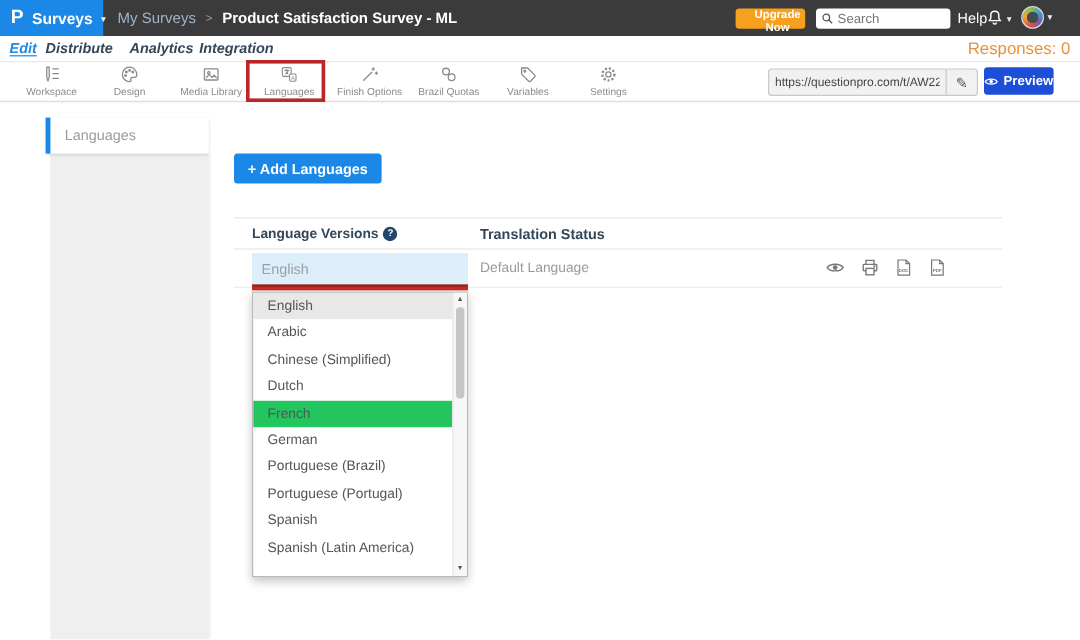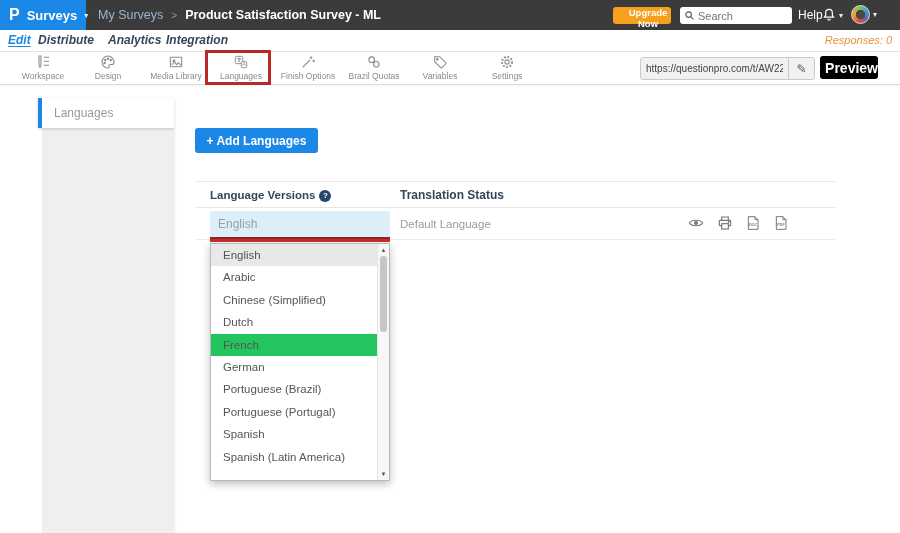--- a/index.html
+++ b/index.html
@@ -33,40 +33,40 @@
   .avatar { width:19px; height:19px; border-radius:50%; border:1.5px solid #d8d8d8;
     background: radial-gradient(circle, #4a4a4a 0 4.5px, transparent 5px),
       conic-gradient(from 200deg, #e5533c, #f2a33c, #8bc34a, #3aa0dc, #7e57a8, #e5533c); }
 
   
   .navrow { position:absolute; left:0; top:30px; width:900px; height:22px; background:#fff;
     border-bottom:1px solid #e4e4e4; }
   .nav-tab { position:absolute; top:0; height:22px; line-height:21px; font-size:12px; font-weight:bold;
     color:#33475b; cursor:pointer;font-style:italic; }
   .nav-tab.active { color:#1b87e6; text-decoration:underline; text-underline-offset:2px; }
-  .responses { position:absolute; right:8px; top:0; height:22px; line-height:21px; font-size:11px;
-    color:#e8923c;font-style:italic; }
+  .responses { position:absolute; right:8px; top:0; height:22px; line-height:21px; font-size:14px;
+    color:#e8923c; }
 
   
   .toolbar { position:absolute; left:0; top:52px; width:900px; height:33px; background:#fff;
     border-bottom:1px solid #dcdcdc; box-shadow:0 1px 2px rgba(0,0,0,.05); }
   .tb-item { position:absolute; top:2px; height:29px; text-align:center; cursor:pointer; color:#8b8b8b; }
   .tb-item svg { width:16px; height:16px; display:block; margin:0 auto; }
   .tb-label { display:block; font-size:8.5px; color:#8b8b8b; margin-top:1px; white-space:nowrap; }
   .annotation-box { position:absolute; left:205px; top:-2px; width:66px; height:35px;
     border:3px solid #b92827; z-index:6; pointer-events:none; }
   .url-box { position:absolute; left:640px; top:5px; width:175px; height:23px; background:#f1f1f1;
     border:1px solid #c9c9c9; border-radius:3px; display:flex; align-items:center; }
   .url-text { flex:1; font-size:10px; color:#444; padding:0 5px; white-space:nowrap; overflow:hidden;
     border:none; background:transparent; font-family:inherit; outline:none; }
   .url-edit { width:26px; height:100%; border:none; border-left:1px solid #c9c9c9; background:transparent;
     font-size:12px; color:#555; cursor:pointer; }
-  .preview-btn { position:absolute; left:820px; top:4px; width:58px; height:23px; background:#000000;
+  .preview-btn { position:absolute; left:820px; top:4px; width:58px; height:23px; background:#1d4ed8;
     border:none; border-radius:3px; color:#fff; display:flex; align-items:center; justify-content:center;
-    gap:4px; font-size:14px; font-weight:bold; cursor:pointer; font-family:inherit; }
+    gap:4px; font-size:11px; font-weight:bold; cursor:pointer; font-family:inherit; }
   .preview-btn svg { width:12px; height:12px; }
 
   
   .side-header { position:absolute; left:38px; top:98px; width:136px; height:30px; background:#fff;
     border-left:4px solid #1b87e6; box-shadow:0 1px 3px rgba(0,0,0,.18); display:flex; align-items:center;
     padding-left:12px; color:#9a9a9a; font-size:12px; cursor:pointer; z-index:2; }
   .side-body { position:absolute; left:42px; top:128px; width:132px; height:405px; background:#efefef;
     box-shadow:1px 0 2px rgba(0,0,0,.07); }
 
   

